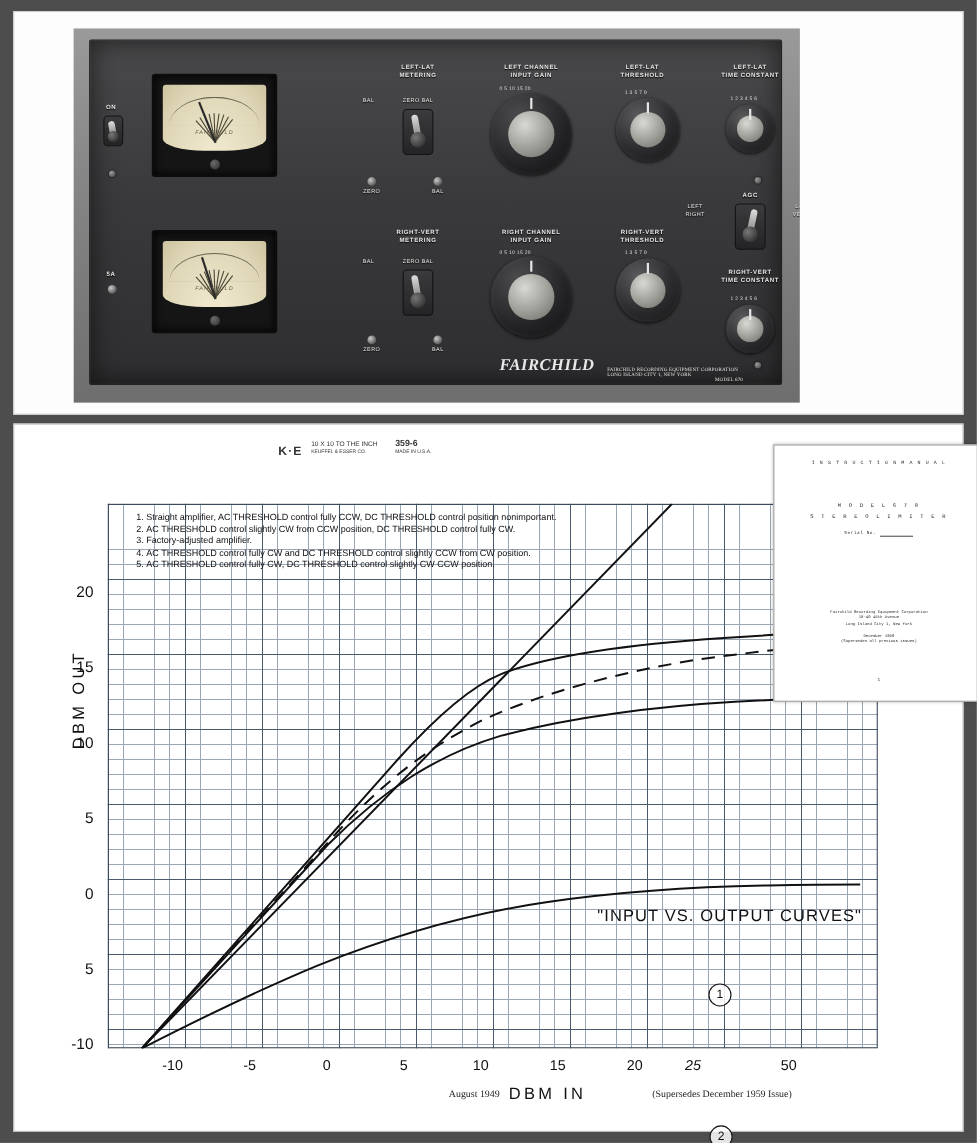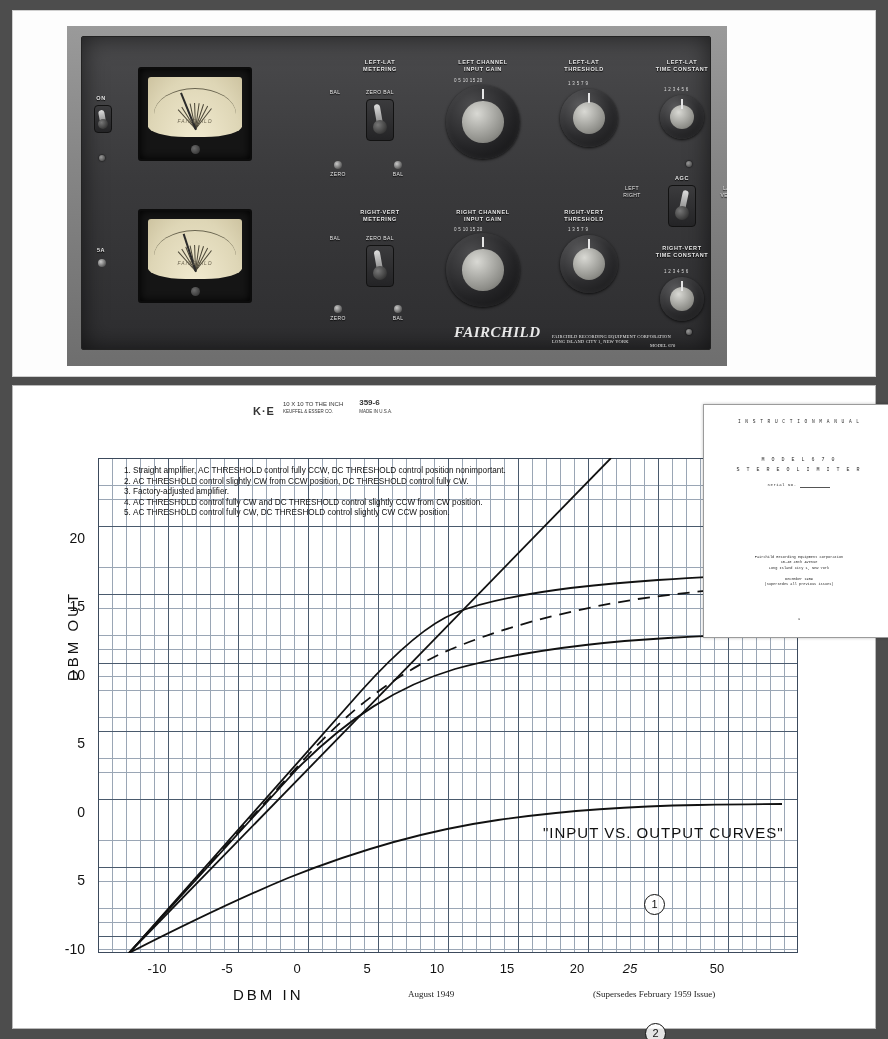--- a/index.html
+++ b/index.html
@@ -435,24 +435,24 @@
     <div class="xtick" style="left:124px;top:575px;">-10</div>
     <div class="xtick" style="left:194px;top:575px;">-5</div>
     <div class="xtick" style="left:264px;top:575px;">0</div>
     <div class="xtick" style="left:334px;top:575px;">5</div>
     <div class="xtick" style="left:404px;top:575px;">10</div>
     <div class="xtick" style="left:474px;top:575px;">15</div>
     <div class="xtick" style="left:544px;top:575px;">20</div>
     <div class="xtick" style="left:597px;top:575px;font-style:italic;">25</div>
     <div class="xtick" style="left:684px;top:575px;">50</div>
 
-    <div class="xlab" style="left:220px;right:auto;width:300px;text-align:left;">DBM  IN</div>
+    <div class="xlab" style="left:220px;right:auto;width:300px;text-align:right;">DBM  IN</div>
 
     <div class="footer-date">August 1949</div>
-    <div class="footer-sup">(Supersedes February 1959 Issue)</div>
+    <div class="footer-sup">(Supersedes December 1959 Issue)</div>
 
     <div class="manual">
       <div class="m-title">I N S T R U C T I O N   M A N U A L</div>
       <div class="m-model">M O D E L   6 7 0</div>
       <div class="m-sub">S T E R E O   L I M I T E R</div>
       <div class="m-serial">
         <span>Serial No.</span> <u>&nbsp;</u>
       </div>
       <div class="m-co" style="white-space:pre-line;">Fairchild Recording Equipment Corporation
 10-40  45th Avenue

